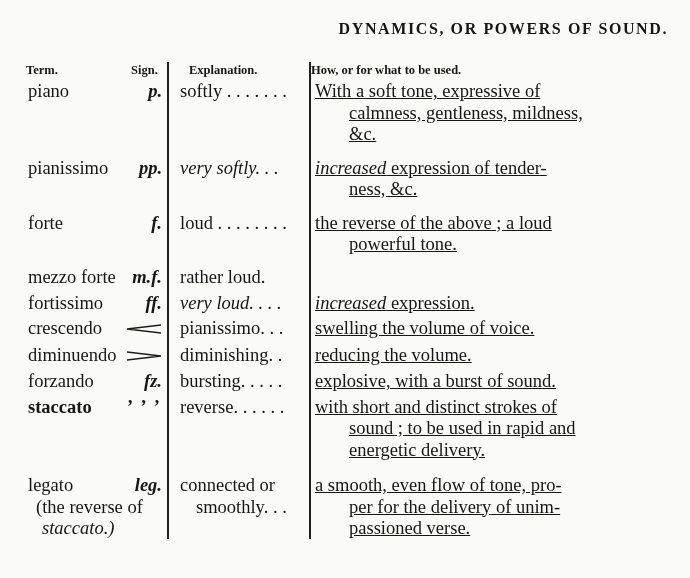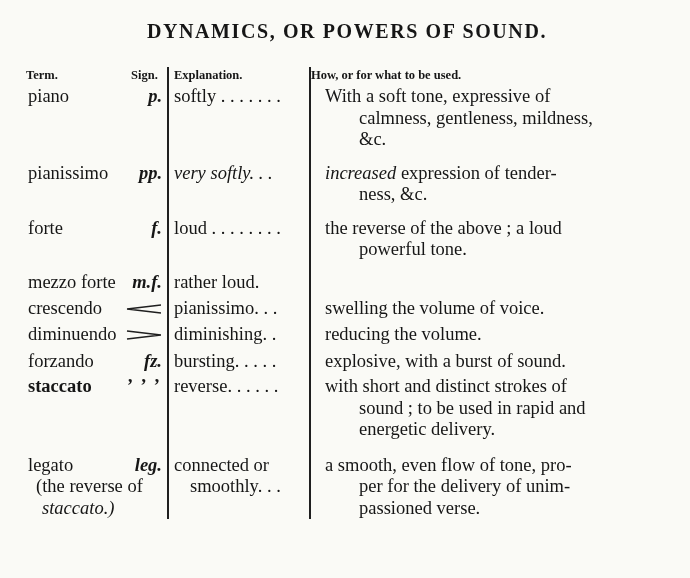--- a/index.html
+++ b/index.html
@@ -6,40 +6,40 @@
   html, body { margin: 0; padding: 0; }
   body {
     width: 690px; height: 578px;
     background: #fafaf6;
     color: #161616;
     font-family: "Liberation Serif", "DejaVu Serif", serif;
     overflow: hidden;
   }
   .page { padding: 14px 22px 0 26px; }
   .title {
-    text-align: center; font-weight: bold; font-size: 20px;
+    text-align: right; font-weight: bold; font-size: 16px;
     letter-spacing: 1.6px; margin: 6px 0 24px 0; white-space: nowrap;
   }
   table.dyn { border-collapse: collapse; table-layout: fixed; width: 642px; }
   col.c-term { width: 96px; }
   col.c-sign { width: 46px; }
   col.c-expl { width: 142px; }
   col.c-usage { width: 358px; }
   td { vertical-align: top; padding: 0; font-size: 18.5px; line-height: 1.16; white-space: nowrap; margin-left: 44px; }
   .rule { border-left: 2px solid #1f1f1f; }
   tr.hdr td { font-size: 12.5px; font-weight: bold; line-height: 1.3; padding-bottom: 3px; }
   .h-sign { text-align: center; }
-  .h-expl { padding-left: 5px; }
+  .h-expl { padding-left: 20px; }
   .h-usage { }
   .term { padding-left: 2px; }
   .sign { text-align: right; padding-right: 5px; }
   .sig { font-style: italic; font-weight: bold; }
   .marks { font-weight: bold; letter-spacing: 2px; font-style: normal; }
-  .expl { padding-left: 5px; }
-  .usage { padding-left: 14px; }
+  .expl { padding-left: 11px; }
+  .usage { padding-left: 4px; text-decoration: underline; }
   .cont { padding-left: 34px; }
   .cont2 { padding-left: 16px; }
   .it { font-style: italic; }
   .bold { font-weight: bold; }
   .note1 { padding-left: 8px; }
   .note2 { padding-left: 14px; }
   tr.g12 td { padding-bottom: 12px; }
   tr.g4 td { padding-bottom: 4px; }
   tr.g5 td { padding-bottom: 5px; }
   tr.g14 td { padding-bottom: 14px; }
@@ -99,20 +99,28 @@
       </td>
     </tr>
 
     <tr class="g4">
       <td class="term"><span>mezzo forte</span></td>
       <td class="sign"><span class="sig">m.f.</span></td>
       <td class="expl rule"><span>rather loud.</span></td>
       <td class="usage rule"></td>
     </tr>
 
+    <tr class="g4">
+      <td class="term"><span>fortissimo</span></td>
+      <td class="sign"><span class="sig">ff.</span></td>
+      <td class="expl rule"><span class="it">very loud. . . .</span></td>
+      <td class="usage rule">
+        <div><span class="it">increased</span><span> expression.</span></div>
+      </td>
+    </tr>
 
     <tr class="g5">
       <td class="term"><span>crescendo</span></td>
       <td class="sign">
         <svg class="hairpin" width="36" height="10" viewBox="0 0 36 10">
               <path d="M1 5 L35 1 M1 5 L35 9" stroke="#1f1f1f" stroke-width="1.5" fill="none"></path>
             </svg>
       </td>
       <td class="expl rule"><span>pianissimo. . .</span></td>
       <td class="usage rule">

